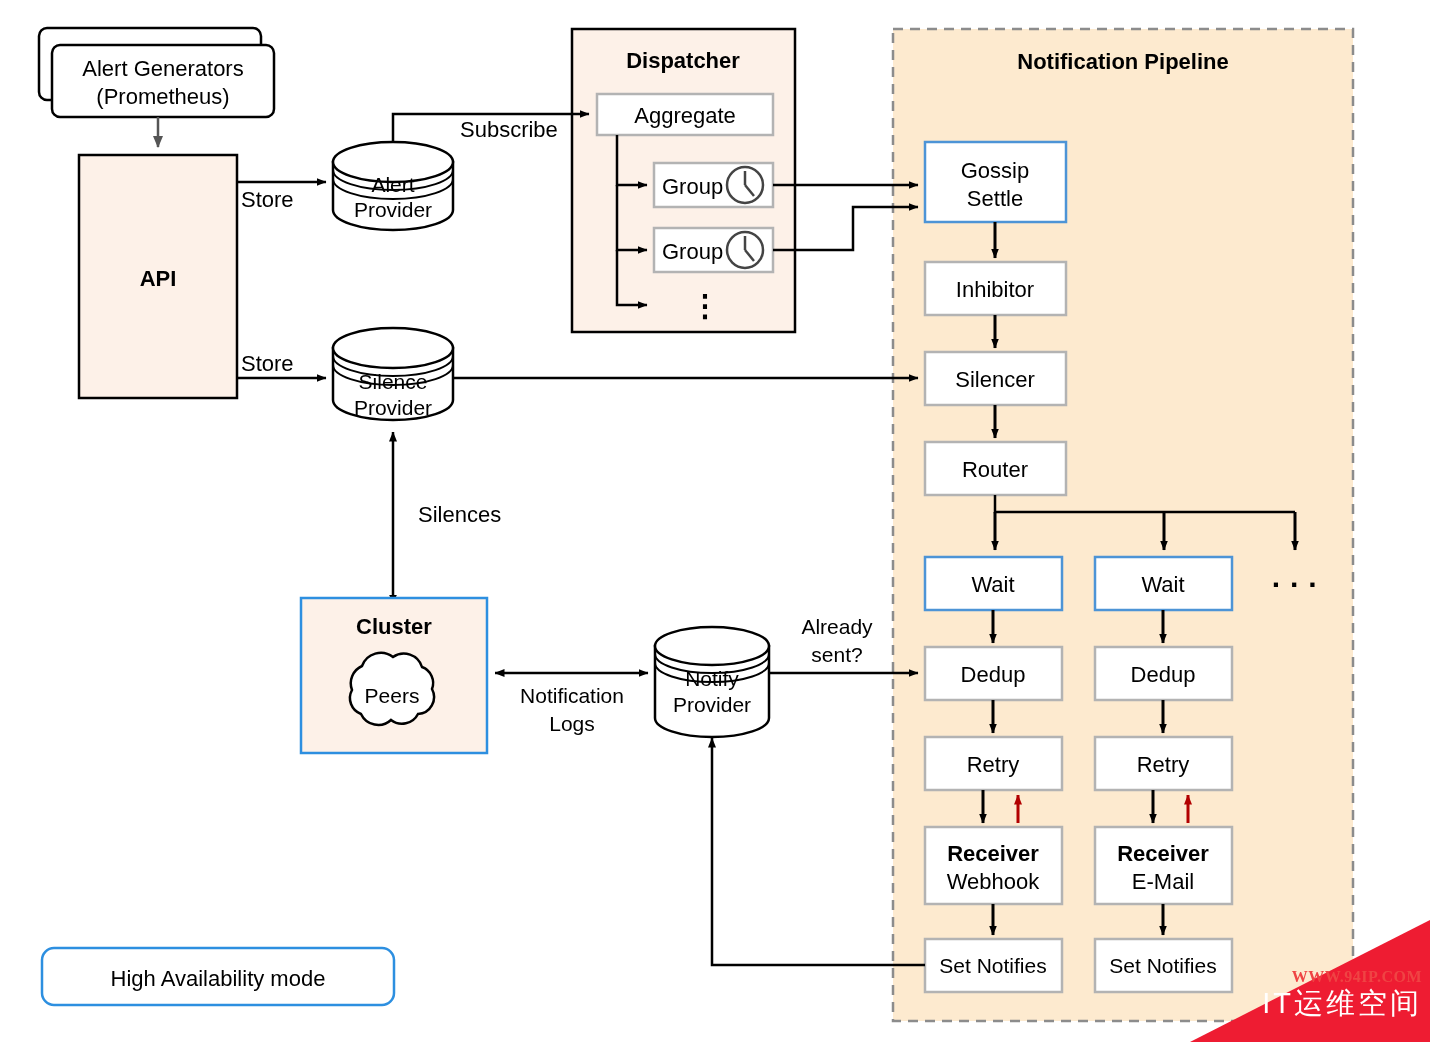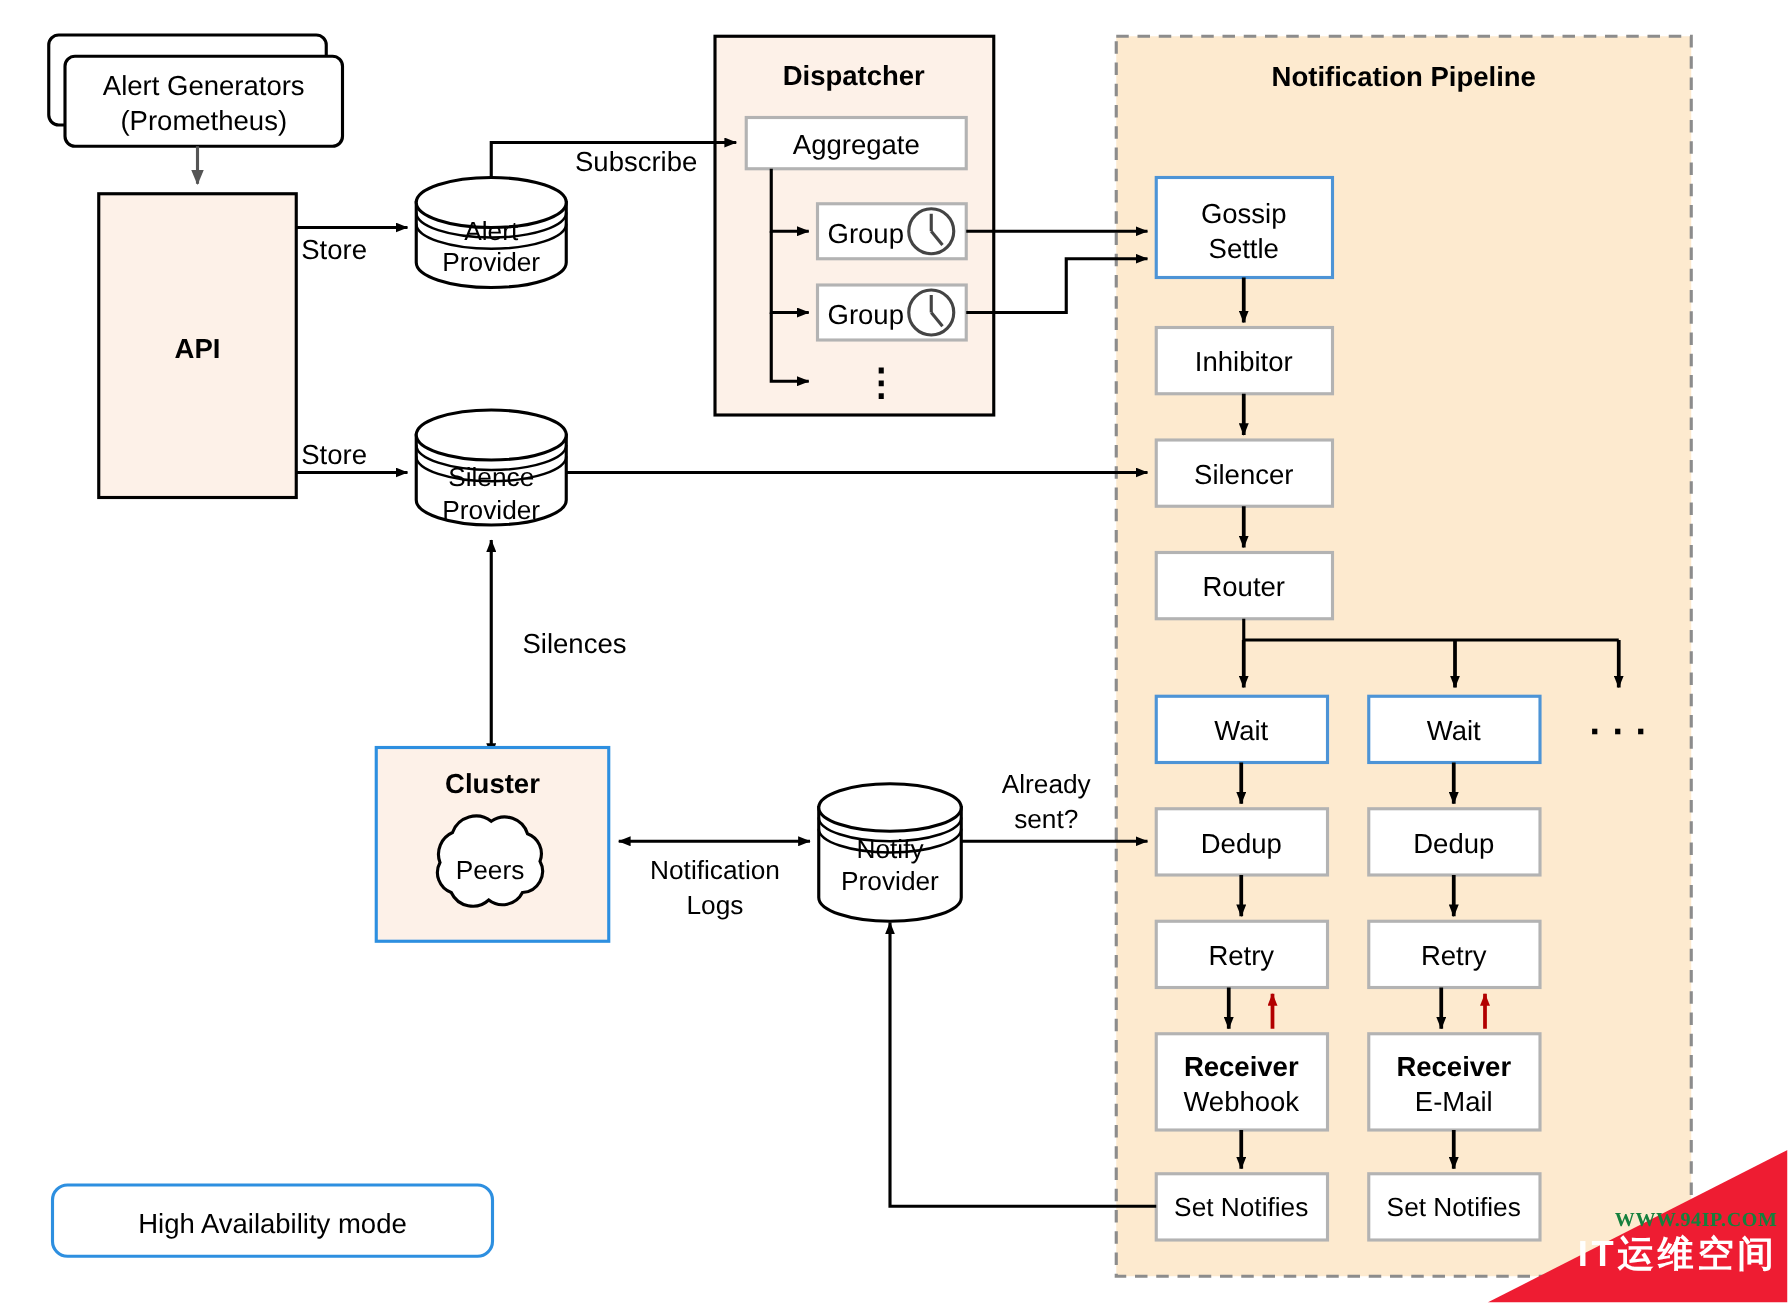--- a/index.html
+++ b/index.html
@@ -5,22 +5,22 @@
   html,body{margin:0;padding:0;background:#ffffff;}
   body{width:1430px;height:1042px;font-family:"Liberation Sans",sans-serif;overflow:hidden;position:relative;}
   #stage{position:relative;width:1430px;height:1042px;}
   svg#diagram{position:absolute;left:0;top:0;width:1430px;height:1042px;}
   .lbl{font-family:"Liberation Sans",sans-serif;fill:#000;}
   .t21{font-size:21px;}
   .t22{font-size:22px;}
   .bold{font-weight:bold;}
   .wm{position:absolute;right:0;bottom:0;width:240px;height:122px;overflow:hidden;pointer-events:none;}
   .wm .tri{position:absolute;right:0;bottom:0;width:0;height:0;border-left:240px solid transparent;border-bottom:122px solid #ee1c32;}
-  .wm .wl1{position:absolute;right:8px;bottom:56px;color:#15803d;font-family:"Liberation Serif",serif;font-weight:bold;font-size:16px;letter-spacing:.5px;white-space:nowrap;}
-  .wm .wl2{position:absolute;right:8px;bottom:18px;color:#fff;font-family:"Liberation Sans",sans-serif;font-weight:bold;font-size:29px;letter-spacing:3px;white-space:nowrap;}
+  .wm .wl1{position:absolute;right:8px;bottom:56px;color:#ef4444;font-family:"Liberation Serif",serif;font-weight:bold;font-size:16px;letter-spacing:.5px;white-space:nowrap;}
+  .wm .wl2{position:absolute;right:8px;bottom:18px;color:#fff;font-family:"Liberation Sans",sans-serif;font-weight:normal;font-size:29px;letter-spacing:3px;white-space:nowrap;}
 </style>
 </head>
 <body>
 
 <div id="stage">
 <svg id="diagram" viewBox="0 0 1430 1042" xmlns="http://www.w3.org/2000/svg">
   <defs>
     <marker id="ahBlack" markerWidth="10" markerHeight="8" refX="9.5" refY="4" orient="auto" markerUnits="userSpaceOnUse">
       <path d="M0,0 L10,4 L0,8 z" fill="#000"></path>
     </marker>

